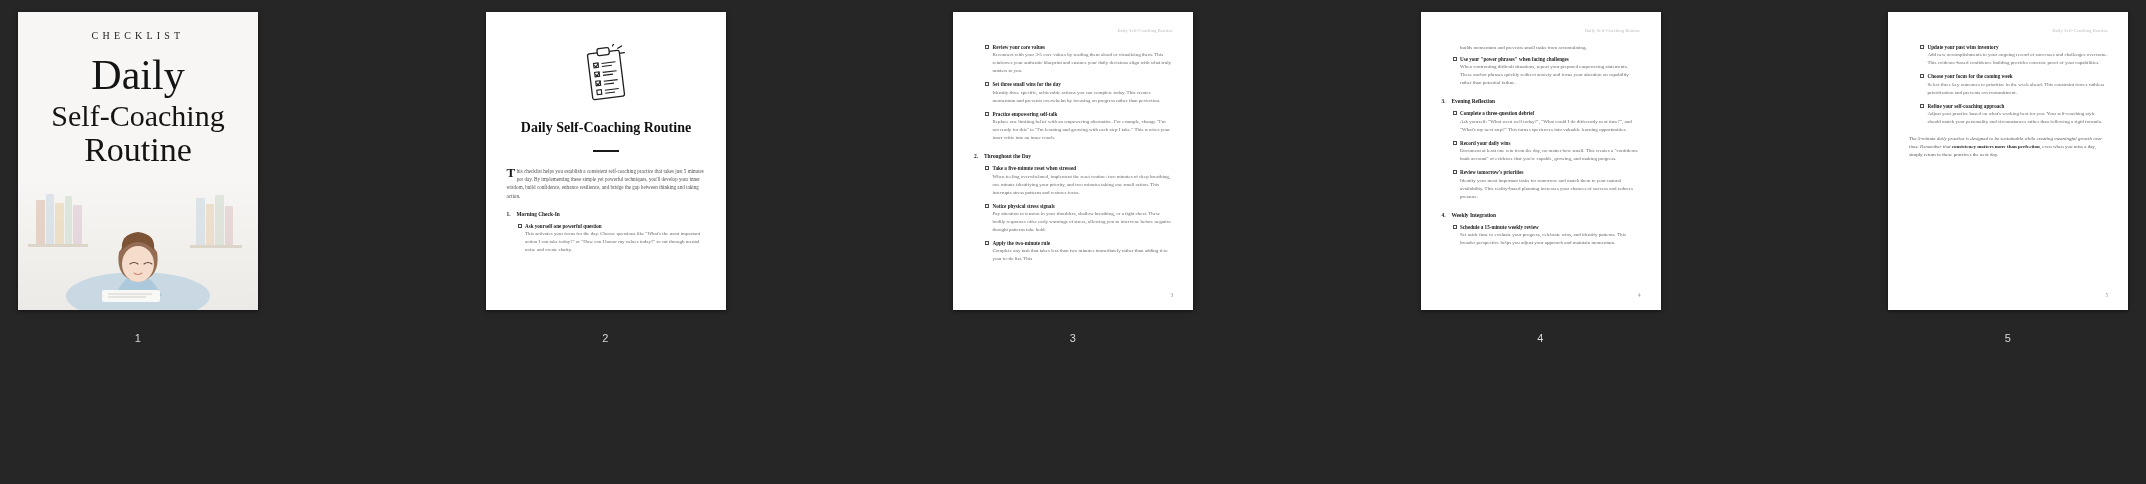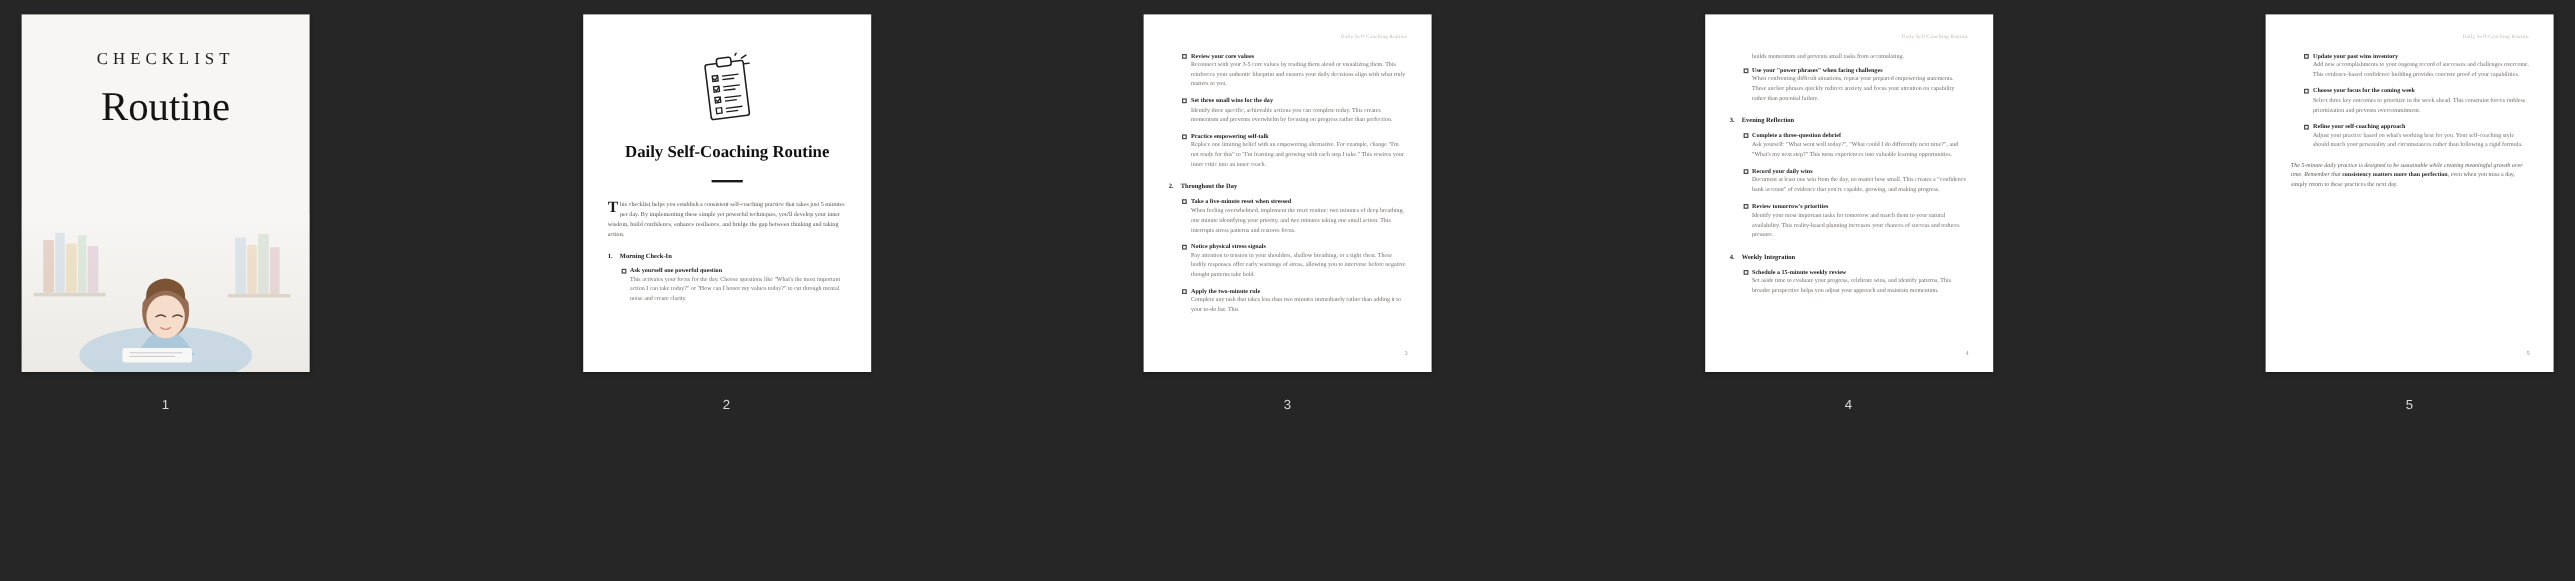--- a/index.html
+++ b/index.html
@@ -47,22 +47,22 @@
   }
 
   
   .cover {
     background: #f7f6f4;
     display: flex;
     flex-direction: column;
     align-items: center;
   }
   .cover-kicker {
-    margin-top: 30px;
-    font-size: 14px;
+    margin-top: 18px;
+    font-size: 10px;
     letter-spacing: 4.2px;
     color: #1d1d1d;
     font-family: "Liberation Serif", serif;
   }
   .cover-title {
     margin-top: 13px;
     text-align: center;
     color: #141414;
     line-height: 1.04;
     font-family: "Liberation Serif", serif;
@@ -182,20 +182,22 @@
 </style>
 </head>
 <body>
 
 <div class="viewer">
 
   <div class="page-slot">
     <div class="page cover">
       <div class="cover-kicker">CHECKLIST</div>
       <div class="cover-title">
+        <span class="l1">Daily</span>
+        <span class="l2">Self-Coaching</span>
         <span class="l3">Routine</span>
       </div>
       <div class="cover-art">
         <svg width="240" height="132" viewBox="0 0 240 132">
           <defs>
             <linearGradient id="bg" x1="0" y1="0" x2="0" y2="1">
               <stop offset="0%" stop-color="#f7f6f4"></stop>
                 <stop offset="100%" stop-color="#eceae6"></stop>
             </linearGradient>
           </defs>

